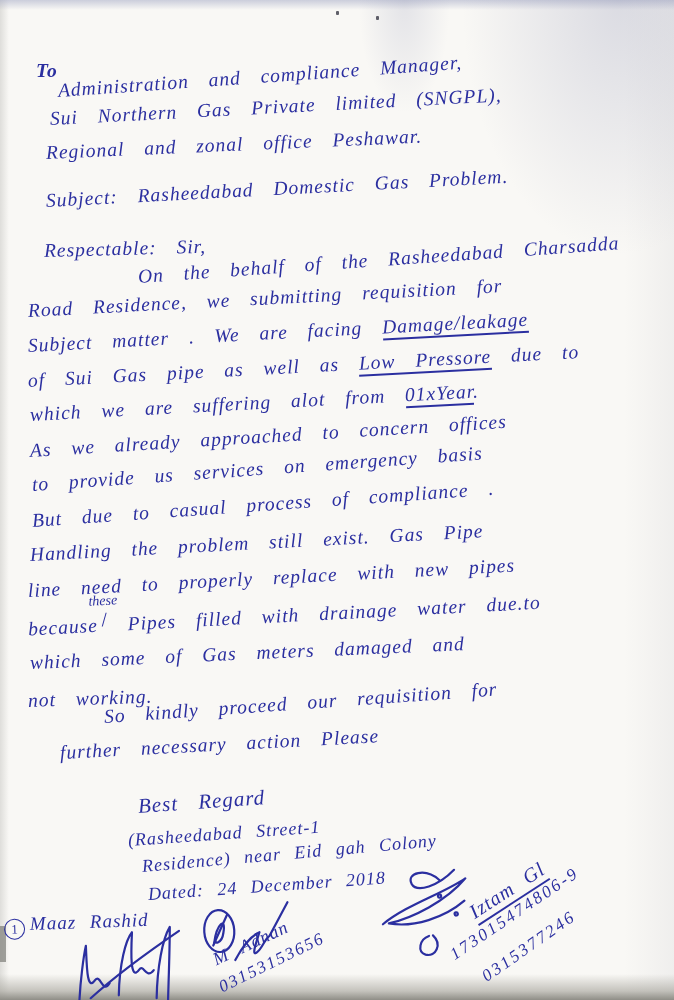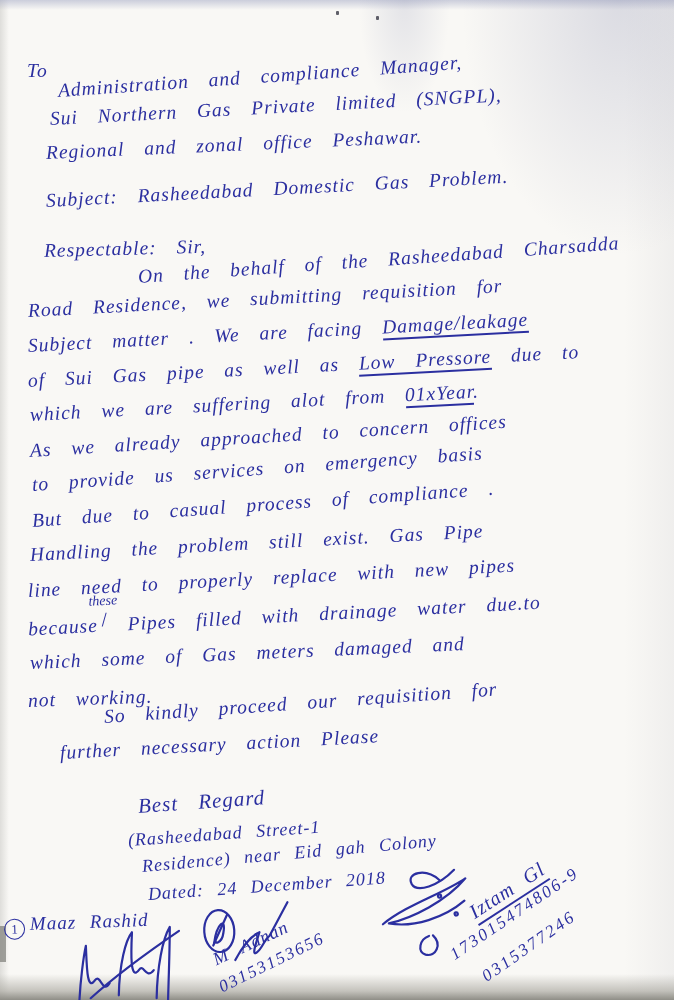--- a/index.html
+++ b/index.html
@@ -42,21 +42,21 @@
   svg path, svg ellipse, svg circle{fill:none;stroke:var(--ink,#2b2fa0);stroke-width:2.2;stroke-linecap:round;stroke-linejoin:round;}
 </style>
 </head>
 <body style="background: rgb(249, 248, 245);">
 
 <div class="paper"></div>
 <div class="left-mark"></div>
 <div class="speck" style="left:336px;top:11px;"></div>
 <div class="speck" style="left:376px;top:16px;"></div>
 
-<div class="hw" style="left:27px;top:60px;">To</div>
+<div class="hw" style="left:36px;top:60px;font-weight:bold;">To</div>
 <div class="hw" style="left:58px;top:80px;transform:rotate(-4deg);">Administration and compliance Manager,</div>
 <div class="hw" style="left:50px;top:108px;transform:rotate(-3deg);">Sui Northern Gas Private limited (SNGPL),</div>
 <div class="hw" style="left:46px;top:142px;transform:rotate(-2.5deg);">Regional and zonal office Peshawar.</div>
 
 <div class="hw" style="left:46px;top:190px;transform:rotate(-3deg);">Subject: Rasheedabad Domestic Gas Problem.</div>
 <div class="hw" style="left:44px;top:240px;transform:rotate(-1.5deg);">Respectable: Sir,</div>
 
 <div class="hw" style="left:138px;top:266px;transform:rotate(-4deg);">On the behalf of the Rasheedabad Charsadda</div>
 <div class="hw" style="left:28px;top:300px;transform:rotate(-3deg);">Road Residence, we submitting requisition for</div>
 <div class="hw" style="left:28px;top:335px;transform:rotate(-3deg);"><span>Subject matter . We are facing </span><span class="u">Damage/leakage</span></div>

